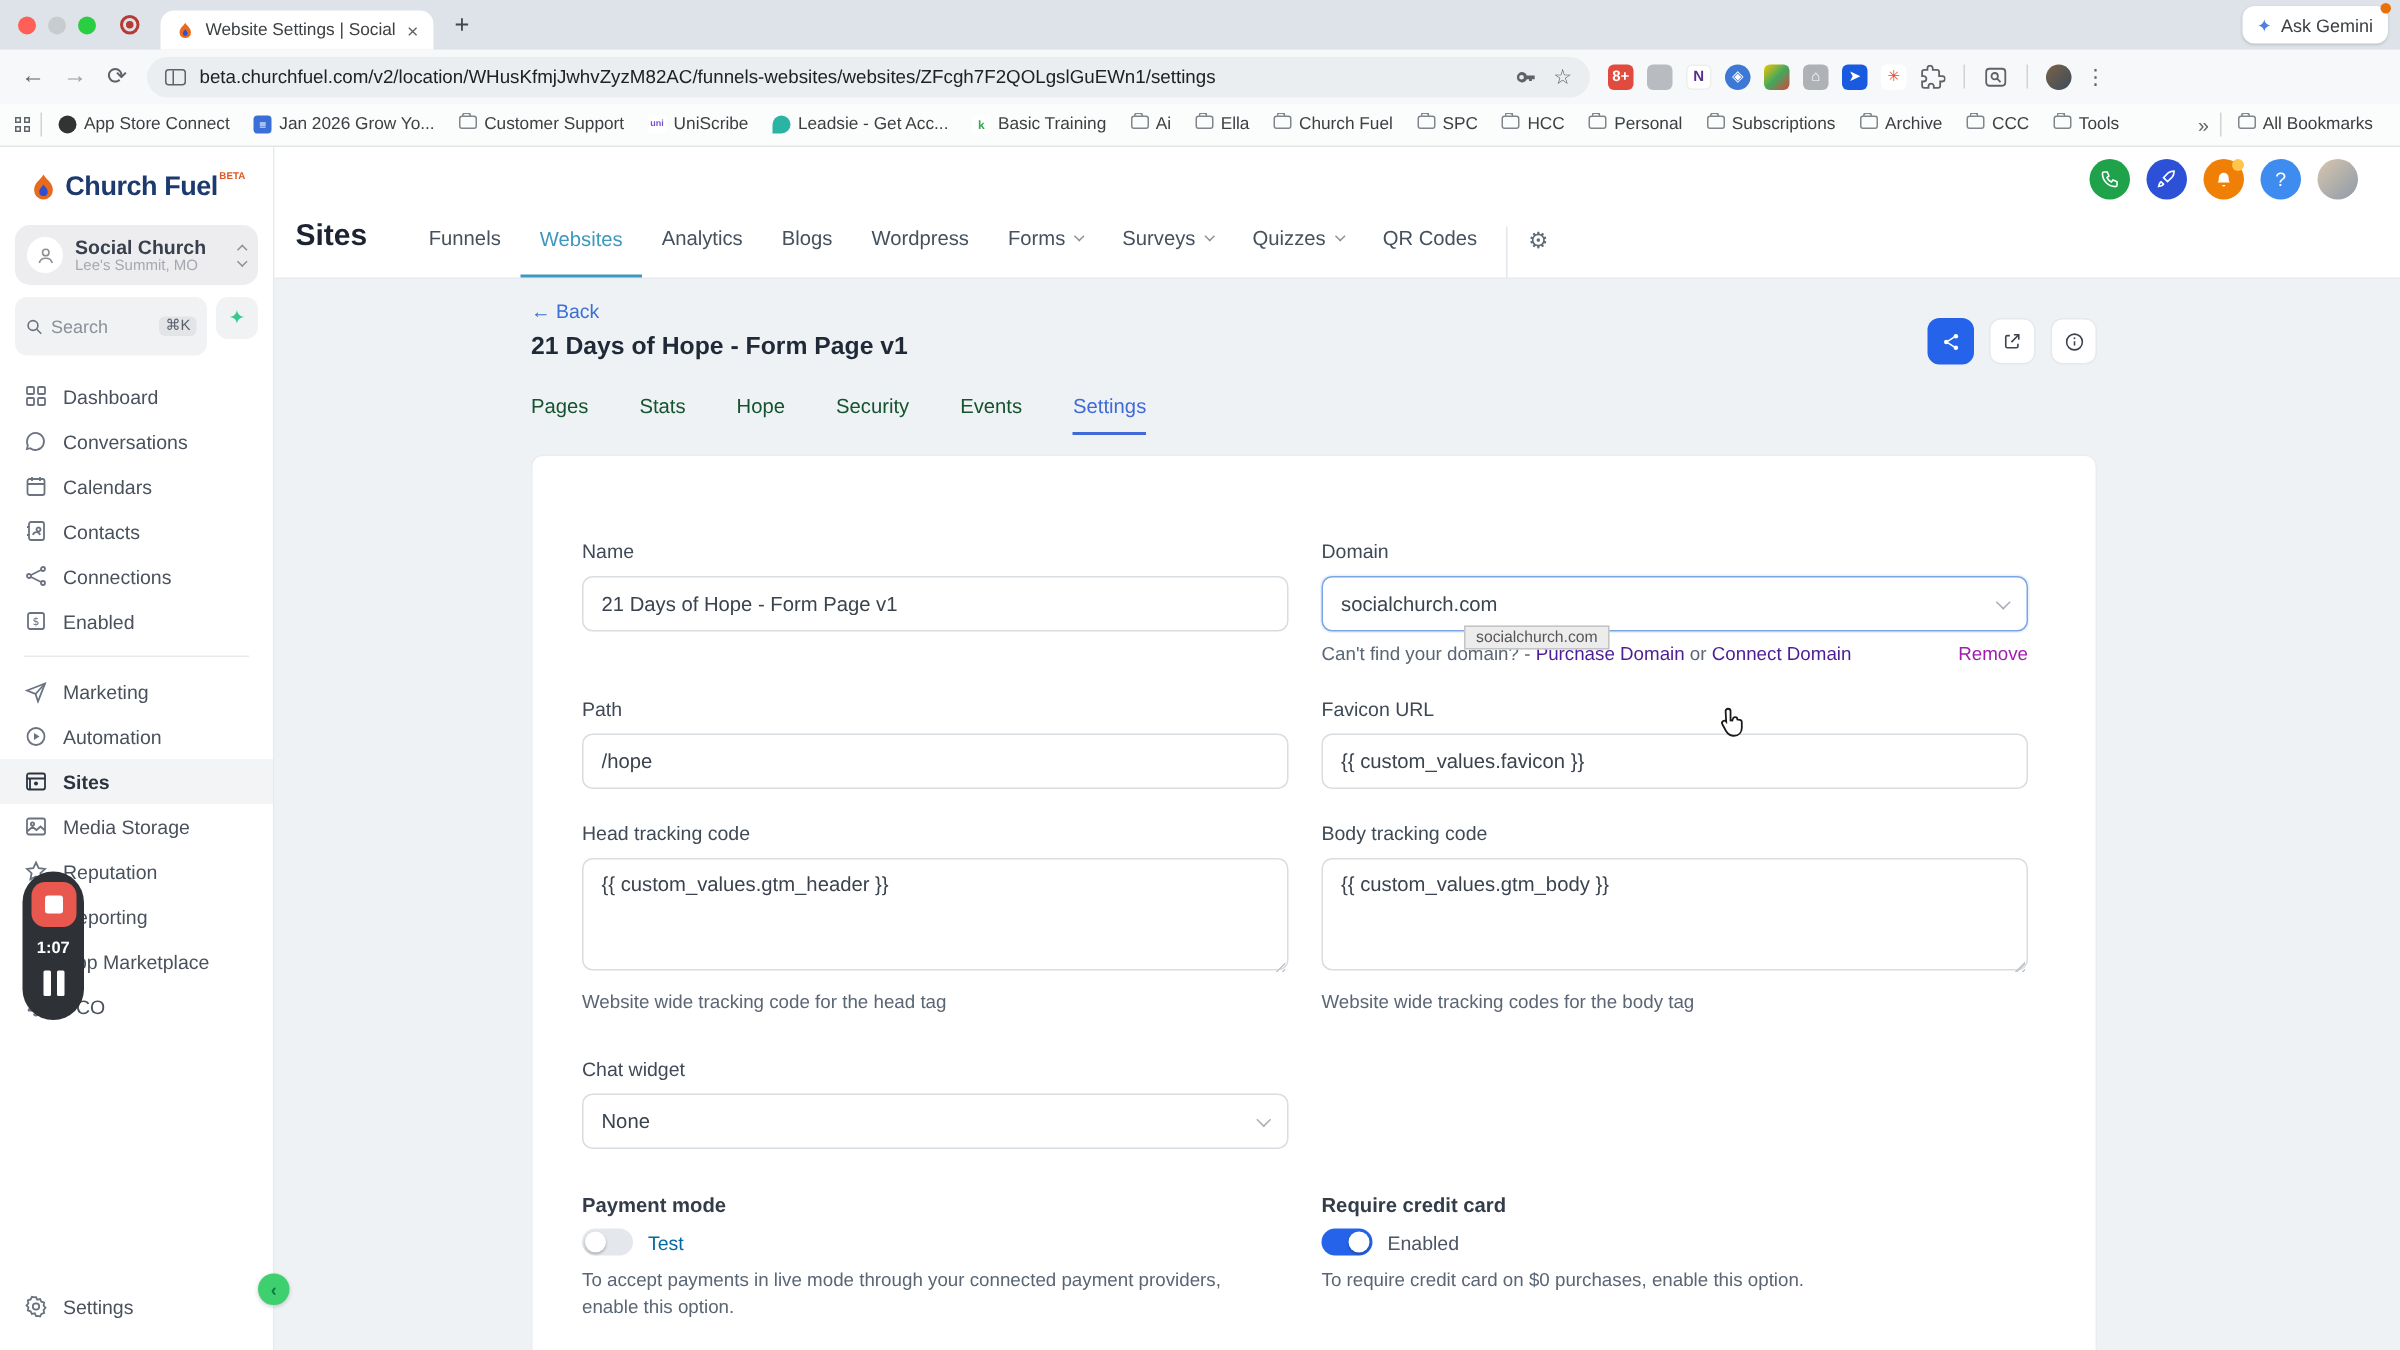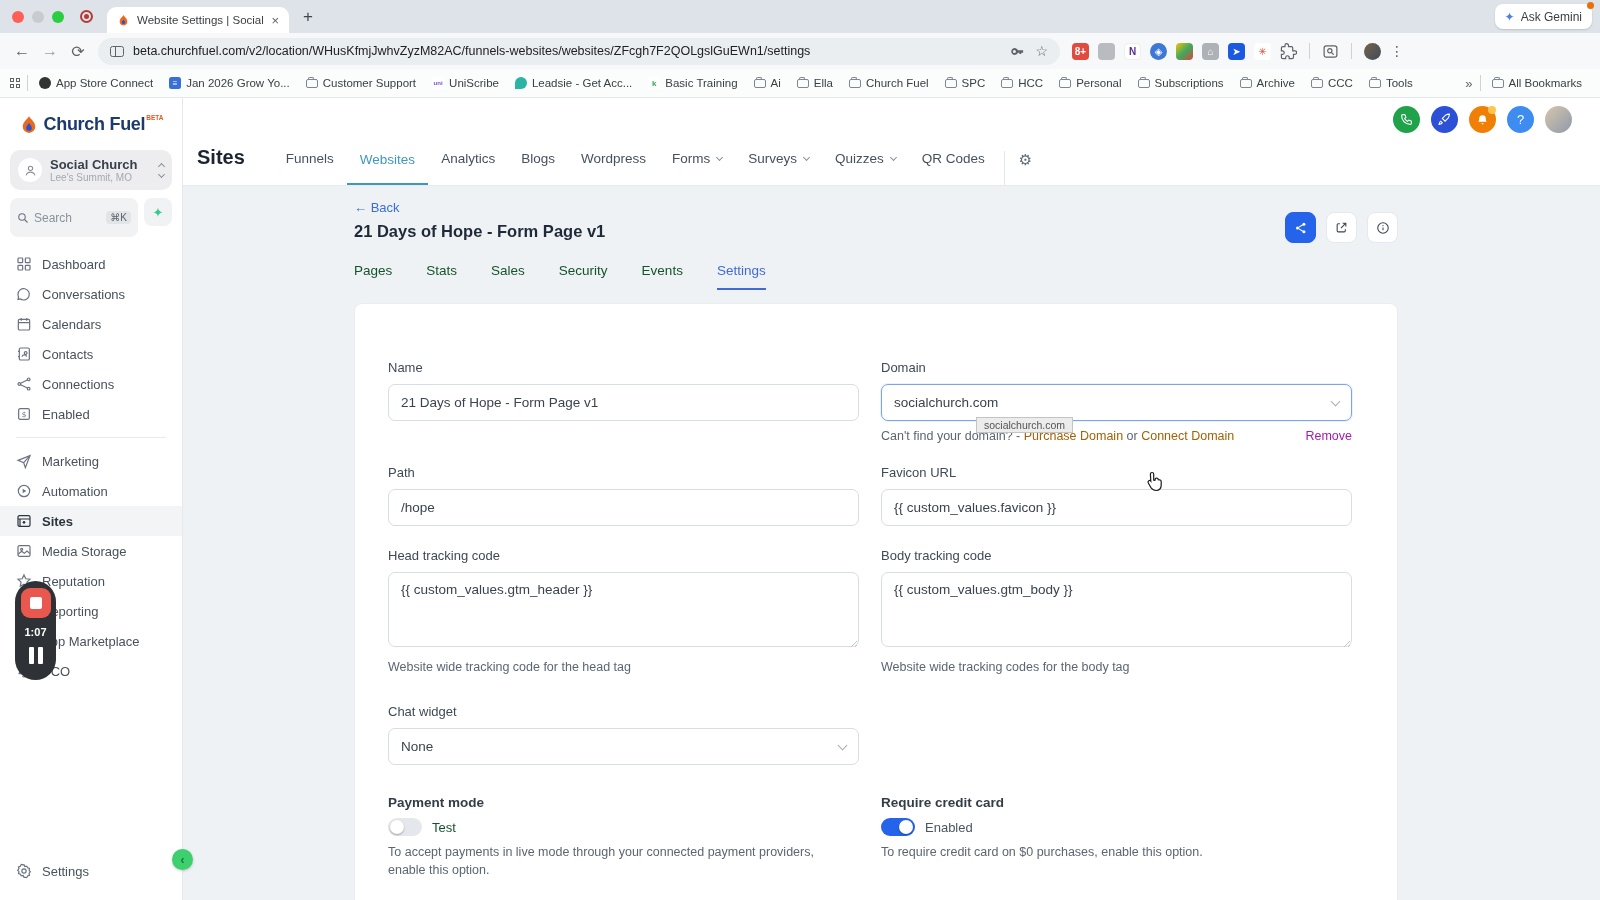--- a/index.html
+++ b/index.html
@@ -28,21 +28,21 @@
   .split-ic { width:14px; height:11px; border:1.4px solid #5f6368; border-radius:2.5px; position:relative; margin-right:9px; }
   .split-ic::after { content:""; position:absolute; left:4px; top:0; bottom:0; width:1.4px; background:#5f6368; }
   .url-text { font-size:12.5px; color:#202124; flex:1; white-space:nowrap; overflow:hidden; }
   .url-right { display:flex; gap:10px; align-items:center; }
   .ext-row { display:flex; align-items:center; gap:9px; margin-left:12px; }
   .ext { width:17px; height:17px; border-radius:4px; display:flex; align-items:center; justify-content:center; font-size:10px; font-weight:bold; color:#fff; }
   .vdiv { width:1px; height:16px; background:#d0d3d6; margin:0 3px; }
   .dots { font-size:14px; color:#5f6368; letter-spacing:0; }
 
   .bookmarks { height:29px; background:#fbfcfc; border-bottom:1px solid #e4e7ea; display:flex; align-items:center; padding:0 10px; font-size:11.5px; color:#3c4043; }
-  .bm { display:flex; align-items:center; gap:5px; margin:0 8px; white-space:nowrap; }
+  .bm { display:flex; gap:5px; margin:0 8px; white-space:nowrap; }
   .fold { width:12px; height:9px; border:1.2px solid #80868b; border-radius:2px; position:relative; }
   .fold::before { content:""; position:absolute; top:-3px; left:1px; width:4px; height:2px; border:1.2px solid #80868b; border-bottom:none; border-radius:2px 2px 0 0; }
   .bm-fav { width:12px; height:12px; border-radius:2.5px; display:inline-flex; align-items:center; justify-content:center; font-size:8px; font-weight:bold; color:#fff; }
   .grid-ic { display:grid; grid-template-columns:4px 4px; grid-gap:2px; margin-right:4px; }
   .grid-ic span { width:4px; height:4px; border:1.1px solid #5f6368; }
   .chev2 { font-size:13px; color:#5f6368; margin:0 4px; }
 
   
   .app { display:flex; height:802px; background:#eff2f5; }
   .sidebar { width:183px; background:#fff; border-right:1px solid #e6e9ec; position:relative; flex-shrink:0; }
@@ -104,34 +104,34 @@
   .card { background:#fff; border:1px solid #e9edf1; border-radius:8px; margin-top:13px; padding:56px 33px 40px; height:620px; }
   .fgrid { display:grid; grid-template-columns:471px 471px; column-gap:22px; }
   .flabel { font-size:13px; color:#3f4a56; margin-bottom:9px; }
   .finput { width:100%; height:37px; border:1px solid #d8dde2; border-radius:7px; padding:0 12px; font-size:13.5px; color:#3a434e; font-family:"Liberation Sans","DejaVu Sans",sans-serif; background:#fff; display:flex; align-items:center; }
   input.finput { display:block; line-height:35px; }
   .fselect { position:relative; }
   .fselect .chev { position:absolute; right:13px; top:14px; width:7px; height:7px; border-right:1.5px solid #a8afb8; border-bottom:1.5px solid #a8afb8; transform:rotate(45deg); }
   .domain-box { border:1.5px solid #7aa6e8; box-shadow:0 0 0 1px rgba(122,166,232,.15); }
   .tooltip { position:absolute; left:95px; top:33px; background:#ececec; border:1px solid #c4c4c4; font-size:10.5px; color:#555; padding:1px 7px; z-index:6; }
   .dom-helper { display:flex; font-size:12.5px; color:#5b6674; margin-top:8px; }
-  .dom-helper a { color:#a16207; text-decoration:none; }
+  .dom-helper a { color:#4c1d95; text-decoration:none; }
   .remove { margin-left:auto; color:#a21caf;text-align:right; }
   .frow { margin-bottom:22px; }
   .ftext { width:100%; height:75px; border:1px solid #d8dde2; border-radius:7px; padding:9px 12px; font-size:13.5px; color:#3a434e; resize:none; font-family:"Liberation Sans","DejaVu Sans",sans-serif; position:relative; }
   .ta-wrap { position:relative; }
   .ta-grip { position:absolute; right:2px; bottom:4px; width:9px; height:9px; background:repeating-linear-gradient(135deg,transparent,transparent 2px,#c3c8ce 2px,#c3c8ce 3px); clip-path:polygon(100% 0,100% 100%,0 100%); }
   .fhelp { font-size:12.5px; color:#5b6674; margin-top:7px; line-height:1.45; }
   .togglerow { display:flex; align-items:center; gap:10px; margin-top:4px; }
   .tg { width:34px; height:18px; border-radius:10px; background:#e4e7eb; position:relative; flex-shrink:0; }
   .tg::after { content:""; position:absolute; width:14px; height:14px; border-radius:50%; background:#fff; top:2px; left:2px; box-shadow:0 1px 2px rgba(0,0,0,.3); }
   .tg.on { background:#2563eb; }
   .tg.on::after { left:auto; right:2px; }
   .tglabel { font-size:13px; color:#4b5563; }
-  .tglabel.dim { color:#14532d; }
+  .tglabel.dim { color:#0369a1; }
   .seclabel { font-size:13.5px; color:#333d49; font-weight:bold; margin-bottom:8px; }
   .cursor { position:absolute; left:963px; top:373px; z-index:40; }
 </style>
 </head>
 <body>
 
 <div class="win">
 
   <div class="tabstrip">
     <div class="lights">
@@ -550,21 +550,21 @@
           </span>
       </div>
 
       <div class="content">
         <div class="pagewrap">
           <div class="backlink"><span>←</span> <span>Back</span></div>
           <div class="ptitle">21 Days of Hope - Form Page v1</div>
           <div class="ptabs">
             <span class="ptab">Pages</span>
             <span class="ptab">Stats</span>
-            <span class="ptab">Sales</span>
+            <span class="ptab">Hope</span>
             <span class="ptab">Security</span>
             <span class="ptab">Events</span>
             <span class="ptab active">Settings</span>
           </div>
 
           <div class="card">
             <div class="fgrid">
 
               <div class="frow">
                 <div class="flabel">Name</div>

